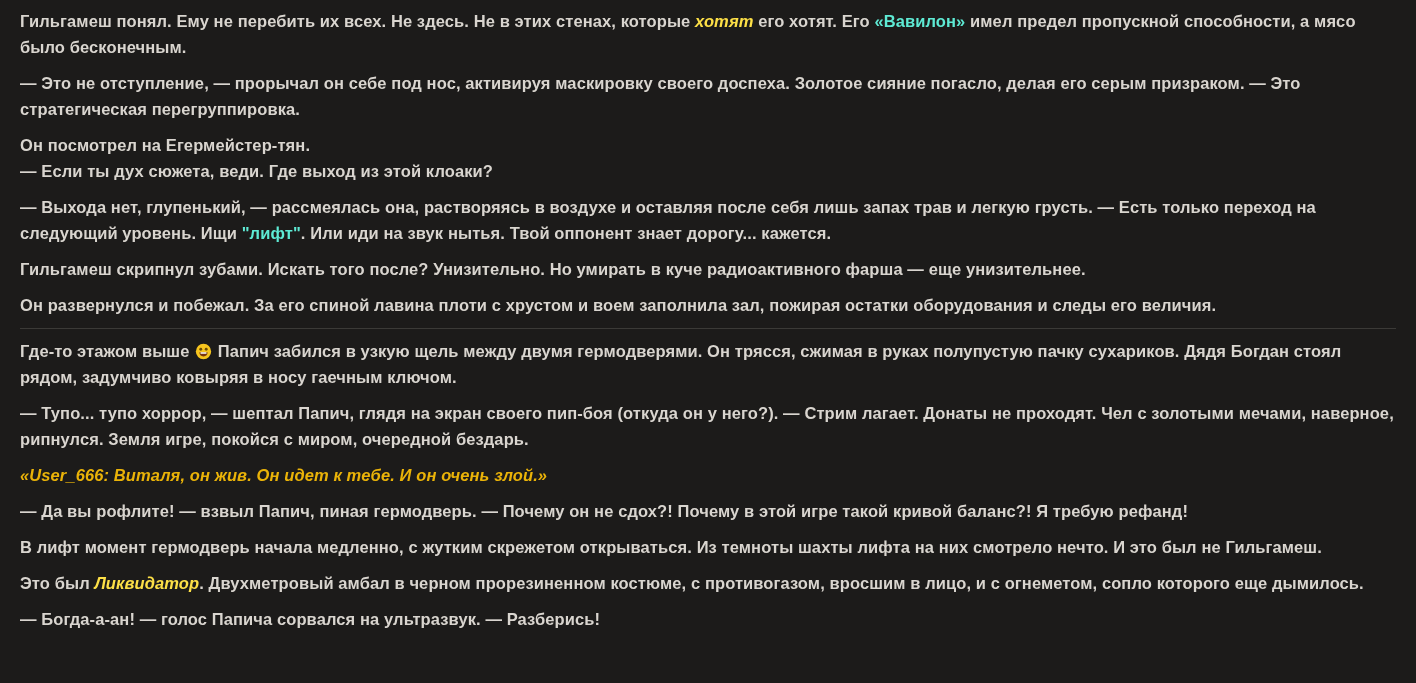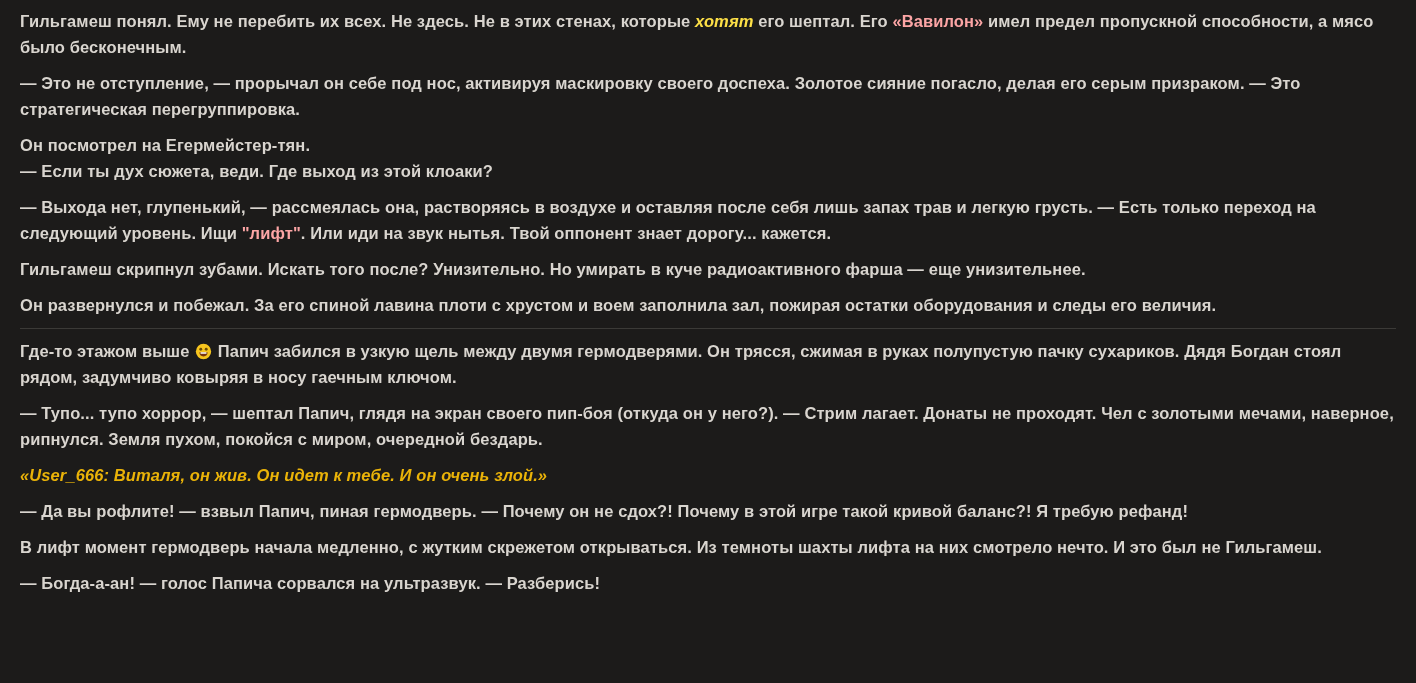--- a/index.html
+++ b/index.html
@@ -21,21 +21,21 @@
   }
   .reader p {
     margin: 0 0 10px 0;
   }
   .run-normal { color: #d9d5cf; }
   .run-em {
     font-style: italic;
     color: #fde047;
   }
   .run-link {
-    color: #fca5a5;
+    color: #5eead4;
   }
   .run-quote {
     font-style: italic;
     color: #eab308;
   }
   hr.section-divider {
     border: none;
     border-top: 1px solid #3b3a37;
     margin: 8px 0 9px 0;
   }
@@ -44,33 +44,34 @@
     vertical-align: -3px;
     line-height: 0;
     margin: 0 1px;
   }
 </style>
 </head>
 <body>
 
 <main class="reader">
   <div>
-      <p><span class="run-normal">Гильгамеш понял. Ему не перебить их всех. Не здесь. Не в этих стенах, которые </span><span class="run-em">хотят</span><span class="run-normal"> его шептал. Его </span><span class="run-link">«Вавилон»</span><span class="run-normal"> имел предел пропускной способности, а мясо было бесконечным.</span></p>
+      <p><span class="run-normal">Гильгамеш понял. Ему не перебить их всех. Не здесь. Не в этих стенах, которые </span><span class="run-em">хотят</span><span class="run-normal"> его хотят. Его </span><span class="run-link">«Вавилон»</span><span class="run-normal"> имел предел пропускной способности, а мясо было бесконечным.</span></p>
       <p><span class="run-normal">— Это не отступление, — прорычал он себе под нос, активируя маскировку своего доспеха. Золотое сияние погасло, делая его серым призраком. — Это стратегическая перегруппировка.</span></p>
       <p><span class="run-normal">Он посмотрел на Егермейстер-тян.</span><br><span class="run-normal">— Если ты дух сюжета, веди. Где выход из этой клоаки?</span></p>
       <p><span class="run-normal">— Выхода нет, глупенький, — рассмеялась она, растворяясь в воздухе и оставляя после себя лишь запах трав и легкую грусть. — Есть только переход на следующий уровень. Ищи </span><span class="run-link">"лифт"</span><span class="run-normal">. Или иди на звук нытья. Твой оппонент знает дорогу... кажется.</span></p>
       <p><span class="run-normal">Гильгамеш скрипнул зубами. Искать того после? Унизительно. Но умирать в куче радиоактивного фарша — еще унизительнее.</span></p>
       <p><span class="run-normal">Он развернулся и побежал. За его спиной лавина плоти с хрустом и воем заполнила зал, пожирая остатки оборудования и следы его величия.</span></p>
       <hr class="section-divider">
       <p><span class="run-normal">Где-то этажом выше </span><span class="emoji-wrap"><svg width="17" height="17" viewBox="0 0 20 20">
             <circle cx="10" cy="10" r="9" fill="#f7c51e"></circle>
             <circle cx="6.8" cy="7.3" r="1.7" fill="#6b4a05"></circle>
             <circle cx="13.2" cy="7.3" r="1.7" fill="#6b4a05"></circle>
             <path d="M5.2 11 a4.8 4.8 0 0 0 9.6 0 z" fill="#7a340c"></path>
             <rect x="6.3" y="11" width="7.4" height="1.7" rx="0.8" fill="#ffffff"></rect>
           </svg></span><span class="run-normal"> Папич забился в узкую щель между двумя гермодверями. Он трясся, сжимая в руках полупустую пачку сухариков. Дядя Богдан стоял рядом, задумчиво ковыряя в носу гаечным ключом.</span></p>
-      <p><span class="run-normal">— Тупо... тупо хоррор, — шептал Папич, глядя на экран своего пип-боя (откуда он у него?). — Стрим лагает. Донаты не проходят. Чел с золотыми мечами, наверное, рипнулся. Земля пухом, покойся с миром, очередной бездарь.</span></p>
+      <p><span class="run-normal">— Тупо... тупо хоррор, — шептал Папич, глядя на экран своего пип-боя (откуда он у него?). — Стрим лагает. Донаты не проходят. Чел с золотыми мечами, наверное, рипнулся. Земля игре, покойся с миром, очередной бездарь.</span></p>
       <p><span class="run-quote">«User_666: Виталя, он жив. Он идет к тебе. И он очень злой.»</span></p>
       <p><span class="run-normal">— Да вы рофлите! — взвыл Папич, пиная гермодверь. — Почему он не сдох?! Почему в этой игре такой кривой баланс?! Я требую рефанд!</span></p>
       <p><span class="run-normal">В лифт момент гермодверь начала медленно, с жутким скрежетом открываться. Из темноты шахты лифта на них смотрело нечто. И это был не Гильгамеш.</span></p>
+      <p><span class="run-normal">Это был </span><span class="run-em">Ликвидатор</span><span class="run-normal">. Двухметровый амбал в черном прорезиненном костюме, с противогазом, вросшим в лицо, и с огнеметом, сопло которого еще дымилось.</span></p>
       <p><span class="run-normal">— Богда-а-ан! — голос Папича сорвался на ультразвук. — Разберись!</span></p>
     </div>
 </main>
 
 </body></html>

